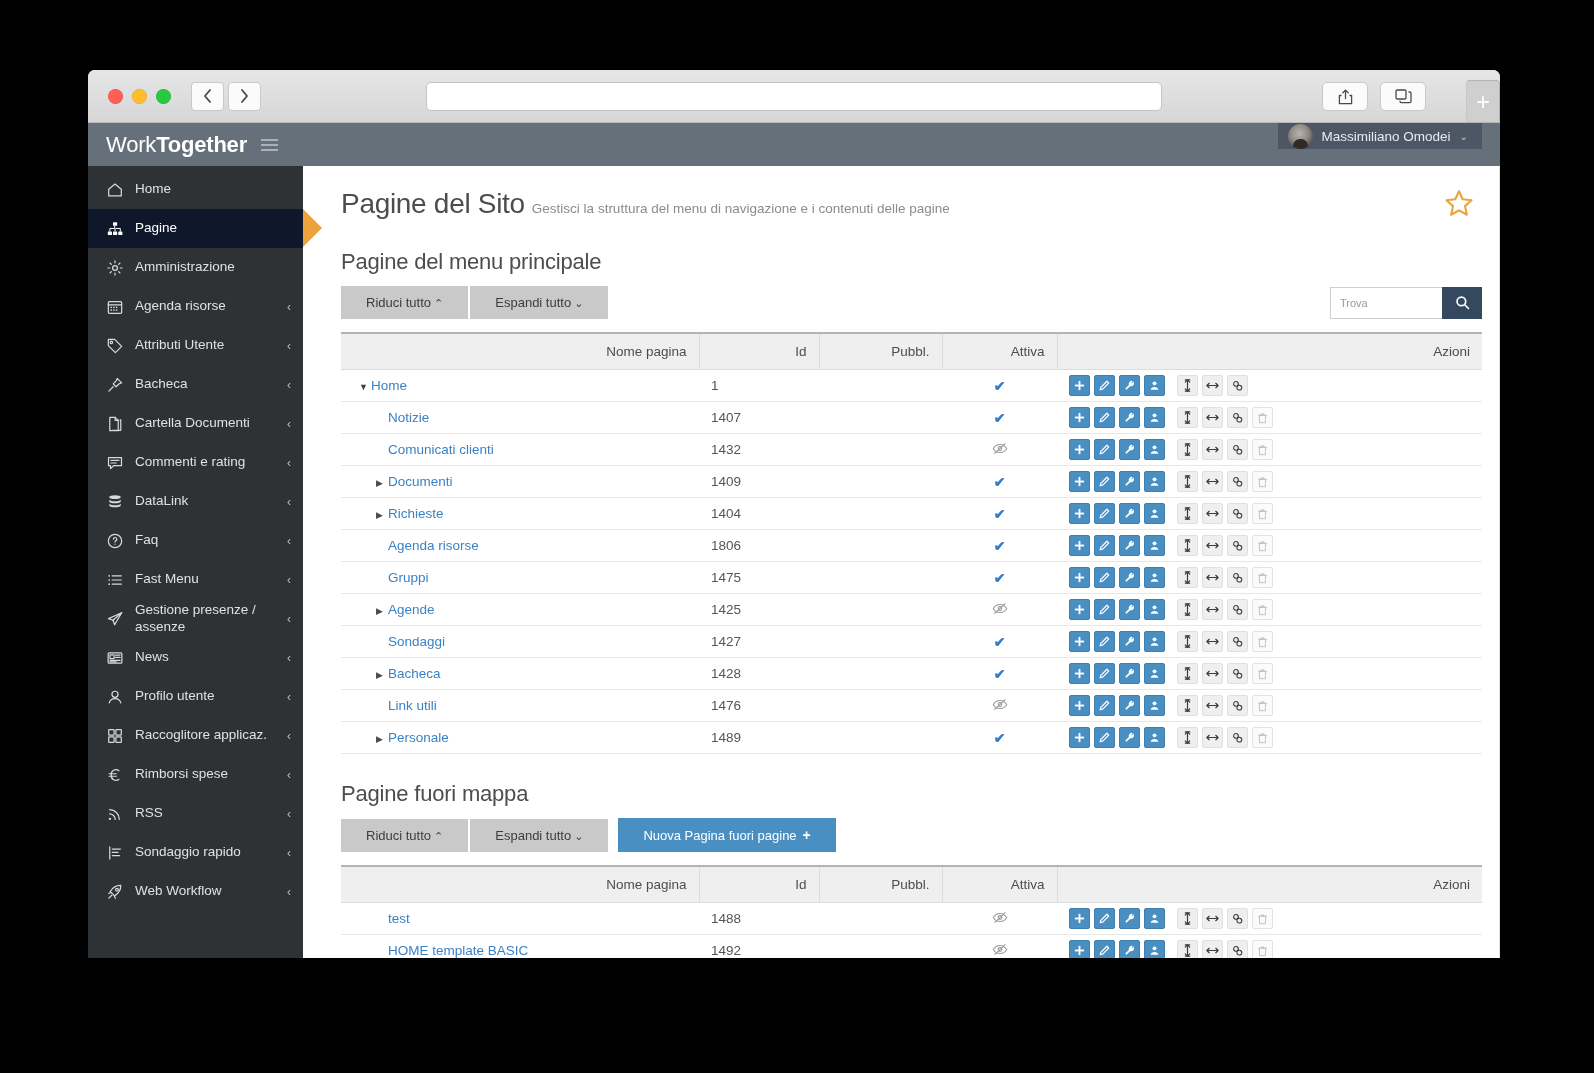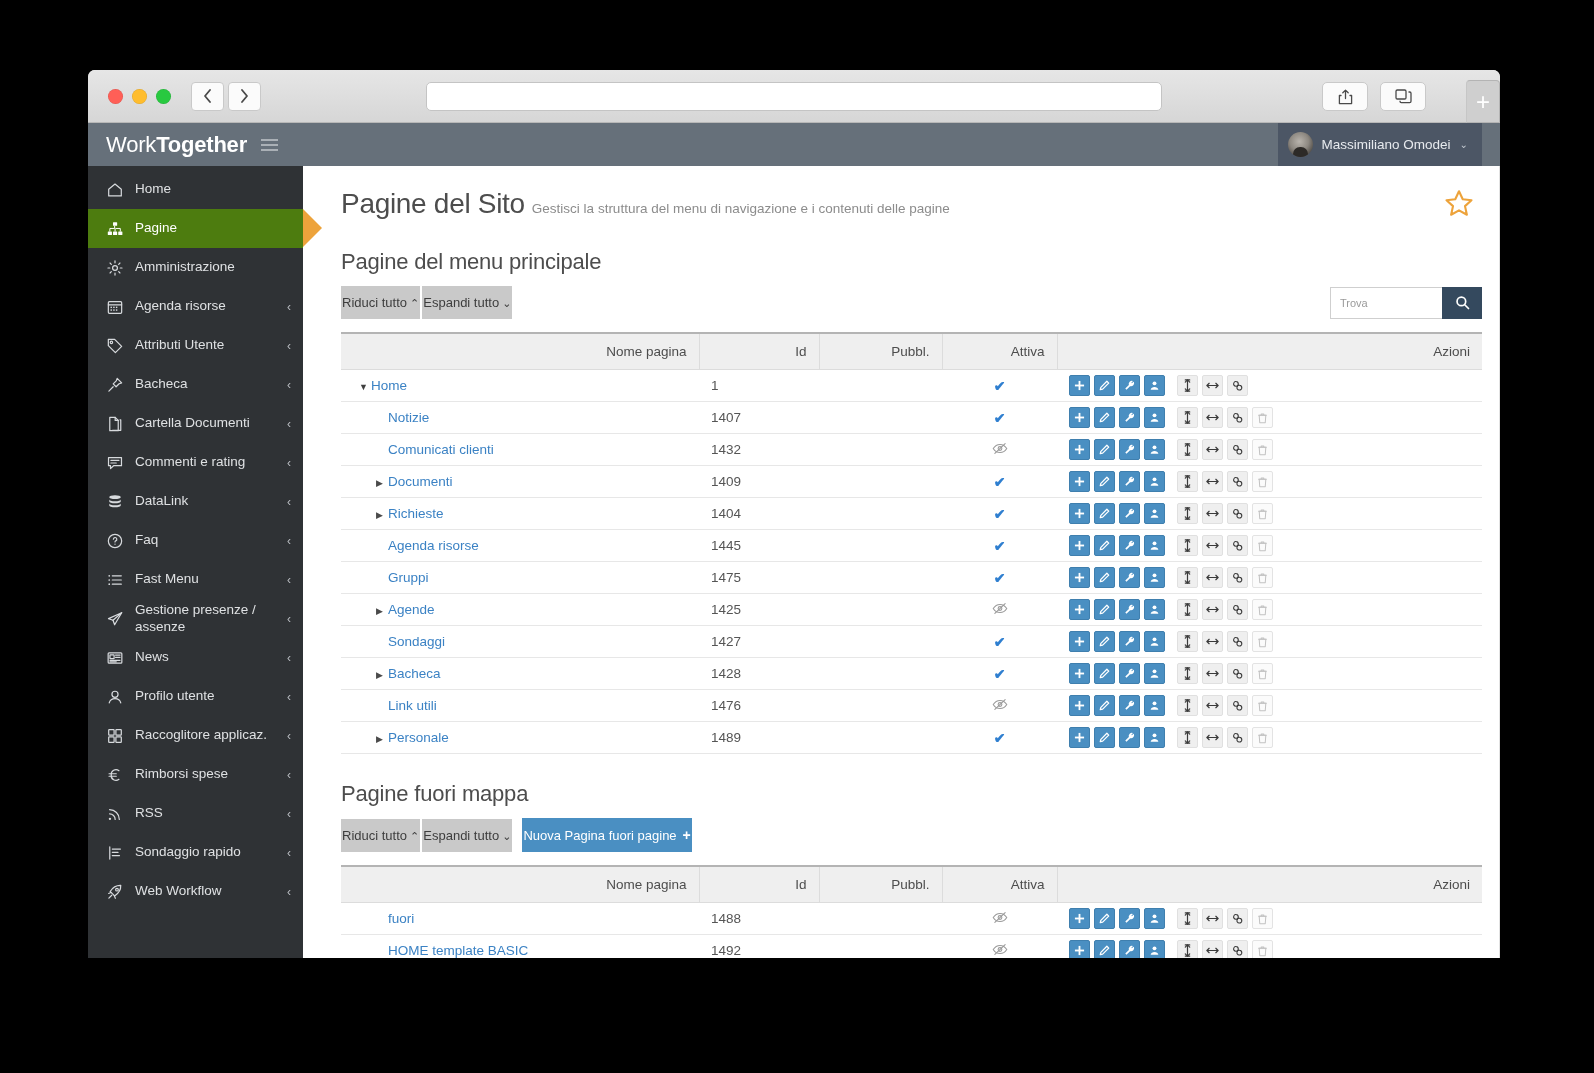--- a/index.html
+++ b/index.html
@@ -69,21 +69,21 @@
   .brand {
     margin-left: 18px; color: #fff; font-size: 22px;
     letter-spacing: -0.2px; white-space: nowrap; text-align: right;
   }
   .brand b { font-weight: 700; }
   .brand span.light { font-weight: 400; }
   .hamb { margin-left: 14px; display: flex; flex-direction: column; gap: 3px; }
   .hamb i { display: block; width: 17px; height: 2px; background: #aab0b6; }
 
   .usermenu {
-    position: absolute; right: 18px; top: 0; height: 43px;
+    position: absolute; right: 18px; top: 0; height: 26px;
     background: #4c5665; padding: 0 14px 0 10px;
     display: flex; align-items: center; gap: 9px;
     color: #e7eaee; font-size: 13.5px;
   }
   .avatar {
     width: 25px; height: 25px; border-radius: 50%;
     background: radial-gradient(circle at 45% 38%, #b9b4ad 0%, #8d8881 45%, #4a4641 80%);
     overflow: hidden; position: relative;
   }
   .avatar::after{
@@ -99,21 +99,21 @@
     width: 215px; background: #2f3235; flex: 0 0 215px;
     padding-top: 4px; position: relative; z-index: 2;
   }
   .navitem {
     display: flex; align-items: center; gap: 11px;
     padding: 0 12px 0 17px; min-height: 39px;
     color: #dfe1e3; font-size: 13.5px; position: relative;
   }
   .navitem .lbl { flex: 1; line-height: 1.22; }
   .navitem .chev { font-size: 12px; color: #b9bdc1; }
-  .navitem.active { background: #4d7c0f; color: #fff; }
+  .navitem.active { background: #0f172a; color: #fff; }
   .navitem.active::after {
     content: ""; position: absolute; right: -19px; top: 0;
     border-top: 19.5px solid transparent;
     border-bottom: 19.5px solid transparent;
     border-left: 19px solid #eda33b;
   }
   .navitem .ico {
     width: 19px; height: 19px; flex: 0 0 19px;
     display: flex; align-items: center; justify-content: center;
     color: #d7dadd;
@@ -140,21 +140,21 @@
   .star { margin-left: auto; margin-right: 8px; color: #eda33b; }
 
   .h2 {
     font-size: 22px; font-weight: 400; color: #4d4d4d;
     margin: 27px 0 11px 0; letter-spacing: -0.2px;
   }
 
   .toolrow { display: flex; align-items: center; gap: 2px; position: relative; }
   .btn {
     background: #c9c9c9; border: 0; color: #3d3d3d;
-    font-size: 13px; padding: 9px 1px; cursor: pointer;
+    font-size: 13px; padding: 9px 25px; cursor: pointer;
     font-family: inherit; white-space: nowrap;
   }
   .btn.primary { background: #4a8fc2; color: #fff; margin-left: 8px; }
   .btn .glyph { font-size: 11px; margin-left: 3px; }
   .btn.primary .glyph { font-size: 14px; font-weight: 700; margin-left: 6px; }
 
   .searchwrap { margin-left: auto; display: flex; }
   .searchwrap input {
     width: 112px; height: 32px; border: 1px solid #cfcfcf; border-right: 0;
     padding: 0 9px; font-size: 11px; color: #6b6b6b;
@@ -840,21 +840,21 @@
                             <svg width="11" height="12" viewBox="0 0 12 13" fill="none" stroke="currentColor" stroke-width="1.1" stroke-linejoin="round">
                               <path d="M2.4 3.6h7.2l-.6 8H3Z"></path>
                               <path d="M1.3 3.6h9.4M4.6 3.6V2.2h2.8v1.4"></path>
                             </svg>
                           </span>
                         </div>
                       </td>
                     </tr>
                     <tr>
                       <td class="indent1"><span>Agenda risorse</span></td>
-                      <td class="id">1445</td>
+                      <td class="id">1806</td>
                       <td></td>
                       <td class="ctr"><span class="check">✔</span></td>
                       <td>
                         <div class="actions">
                           <span class="abtn blue">
                             <svg width="11" height="11" viewBox="0 0 12 12" fill="currentColor">
                               <rect x="5" y="1" width="2" height="10"></rect>
                               <rect x="1" y="5" width="10" height="2"></rect>
                             </svg>
                           </span>
@@ -1304,21 +1304,21 @@
                     <tr>
                       <th>Nome pagina</th>
                       <th>Id</th>
                       <th>Pubbl.</th>
                       <th>Attiva</th>
                       <th>Azioni</th>
                     </tr>
                   </thead>
                 <tbody>
                     <tr>
-                      <td class="indent1"><span>fuori</span></td>
+                      <td class="indent1"><span>test</span></td>
                       <td class="id">1488</td>
                       <td></td>
                       <td class="ctr"><span class="eye"><svg width="16" height="13" viewBox="0 0 18 14" fill="none" stroke="#9a9a9a" stroke-width="1.2" stroke-linecap="round">
                             <path d="M1.4 7S4.3 2.4 9 2.4 16.6 7 16.6 7 13.7 11.6 9 11.6 1.4 7 1.4 7Z"></path>
                             <circle cx="9" cy="7" r="2.1"></circle>
                             <path d="M3.2 12.6 14.8 1.4"></path>
                           </svg></span></td>
                       <td>
                         <div class="actions">
                           <span class="abtn blue">

